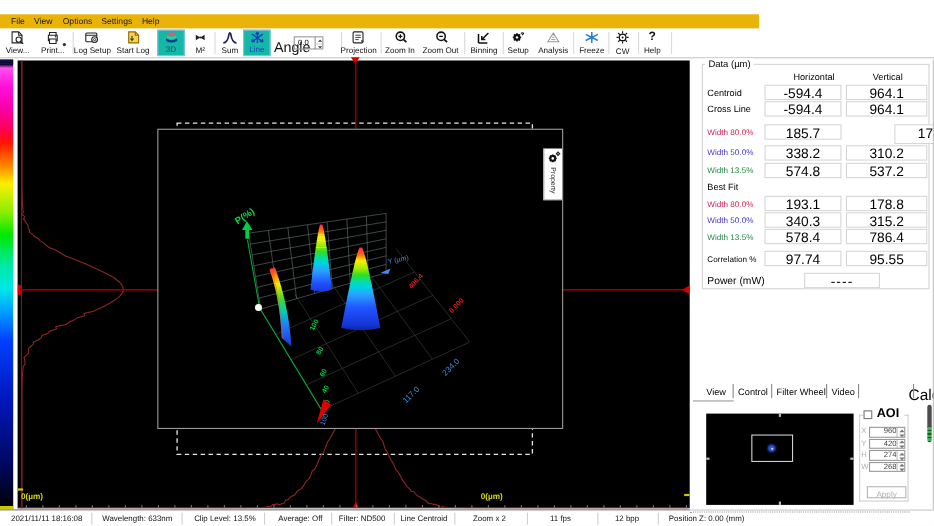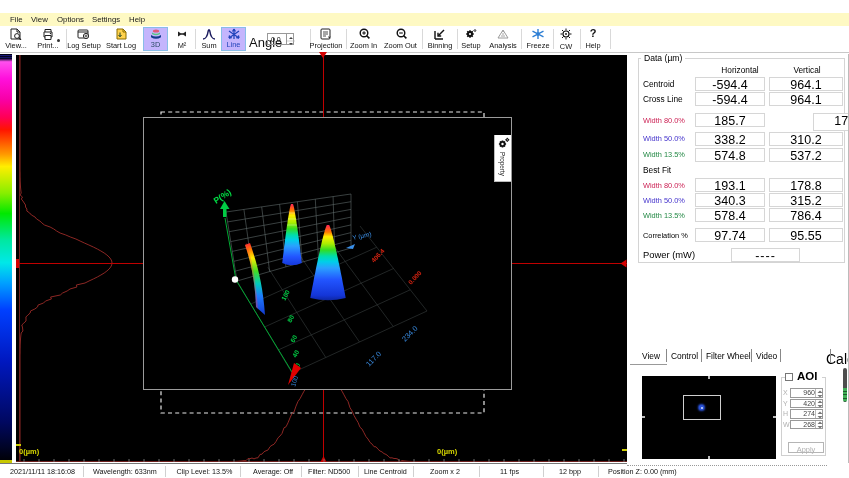--- a/index.html
+++ b/index.html
@@ -4,28 +4,28 @@
 <style>
 * { margin:0; padding:0; box-sizing:border-box; }
 html,body { width:849px; height:478px; background:#fff; overflow:hidden; }
 body { font-family:"Liberation Sans", sans-serif; position:relative; }
 .abs { position:absolute; }
 #root { position:absolute; left:0; top:0; width:849px; height:478px; background:#fff; }
 
 #titlebar { left:0; top:0; width:849px; height:13px; background:#fff; }
 #title-text { left:17px; top:2px; font-size:7.5px; color:#9a9a9a; letter-spacing:0.2px; }
 
-#menubar { left:0; top:13px; width:849px; height:13px; background:#fef9c3; font-size:7.8px; color:#1a1a1a;text-decoration:underline; }
+#menubar { left:0; top:13px; width:690px; height:13px; background:#eab308; font-size:7.8px; color:#1a1a1a;text-decoration:underline; }
 .menu-item { position:absolute; top:2px; }
 
 #toolbar { left:0; top:26px; width:849px; height:27px; background:#fff; border-bottom:1px solid #c8c8c8; }
 .tbtn { position:absolute; text-align:center; font-size:7.4px; color:#111; }
 .tbtn .lbl { position:absolute; left:0; right:0; top:13px; }
 .tsep { position:absolute; top:3px; height:20px; width:1px; background:#d9d9d9; }
-.hl { background:#c4b5fd; border:1px solid #88bde8; }
+.hl { background:#14b8a6; border:1px solid #88bde8; }
 
 #blackarea { left:16px; top:55px; width:611px; height:407px; background:#000; }
 #colorbar { left:0; top:54px; width:12px; height:409px; }
 
 #win3d { left:127px; top:62px; width:369px; height:273px; background:#000; border:1px solid #9b9b9b; z-index:5; }
 #win3d-title { position:absolute; left:0; top:0; width:100%; height:17px; background:#fff; border-bottom:1px solid #e0e0e0; }
 #win3d-title .t { position:absolute; left:7px; top:4px; font-size:7.5px; color:#333; }
 #prop-tab { position:absolute; right:0px; top:17px; width:17px; height:47px; background:#fff; border-left:1px solid #bbb; border-bottom:1px solid #bbb; z-index:3;}
 #prop-tab .txt { position:absolute; left:4px; top:17px; font-size:6.3px; color:#222; writing-mode:vertical-rl; }
 

